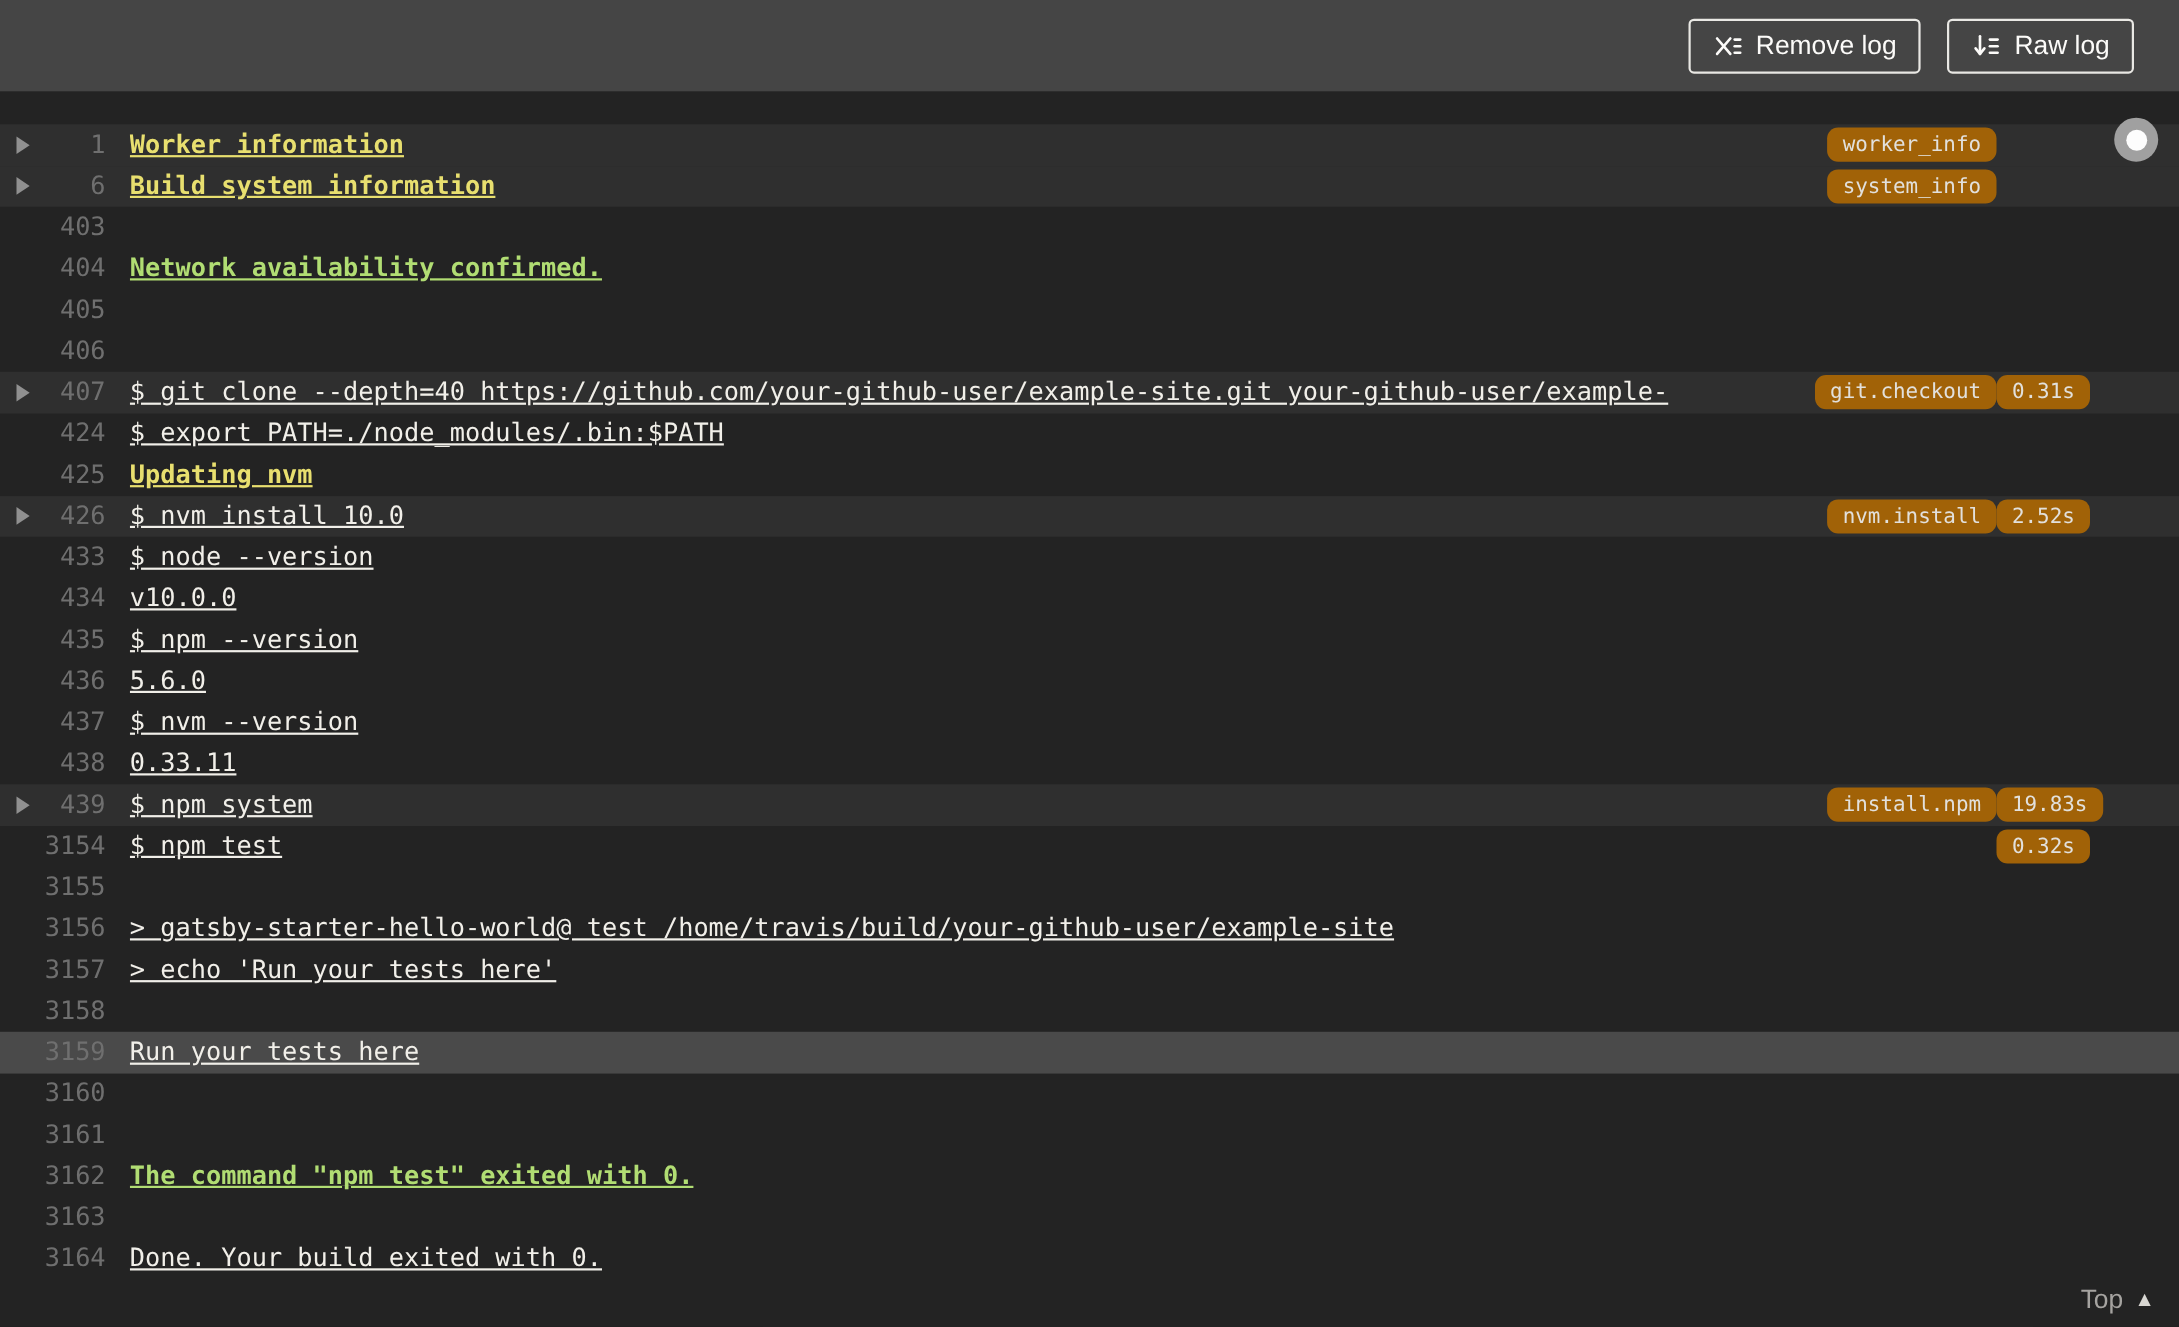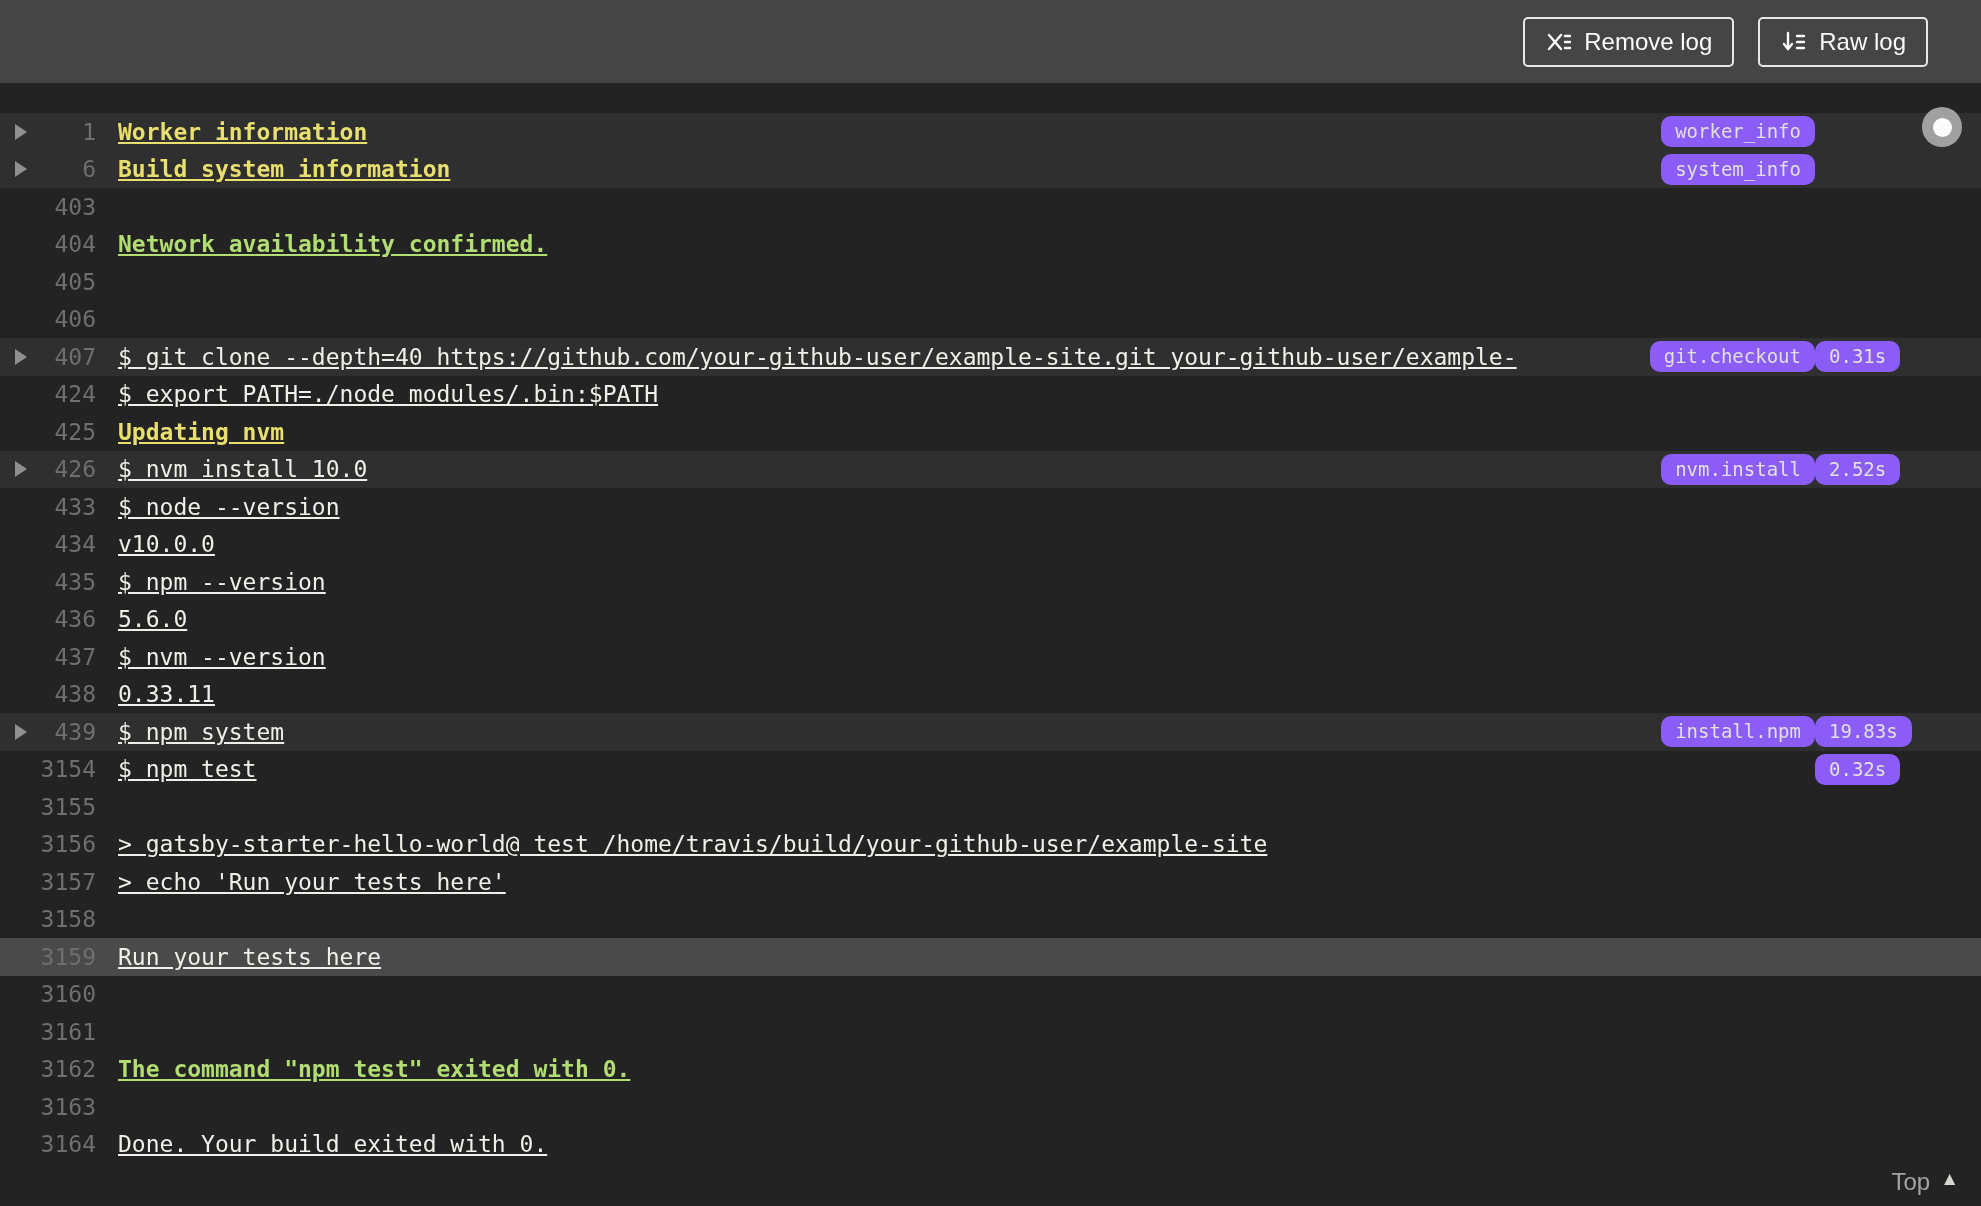--- a/index.html
+++ b/index.html
@@ -1,48 +1,48 @@
 <!DOCTYPE html>
 <html><head>
 <meta charset="utf-8">
 <style>
   html,body{margin:0;padding:0;background:#232323;}
   .page{position:relative;width:1981px;height:1206px;overflow:hidden;background:#232323;
         font-family:"DejaVu Sans Mono","Liberation Mono",monospace;}
   
   .topbar{position:absolute;top:0;left:0;width:100%;height:83px;background:#454545;
           display:flex;align-items:center;justify-content:flex-end;gap:24px;
-          padding-right:53px;box-sizing:border-box;}
+          padding-right:41px;box-sizing:border-box;}
   .btn{display:inline-flex;align-items:center;gap:12px;height:50px;padding:0 20px;
        background:transparent;border:2px solid #e9e8e4;border-radius:5px;
        color:#fcfbf9;font-family:"Liberation Sans",sans-serif;font-size:24px;cursor:pointer;}
   .btn svg{display:block;}
   
   .log{position:absolute;top:83px;left:0;width:100%;padding-top:30px;}
   .row{display:flex;align-items:center;height:37.5px;padding-right:20px;box-sizing:border-box;}
   .row.fold{background:#2f2f2f;}
   .row.highlight{background:#4a4a4a;}
   .arrow-cell{width:36px;flex:0 0 36px;display:flex;align-items:center;}
   .tri{width:0;height:0;border-top:8px solid transparent;border-bottom:8px solid transparent;
        border-left:12px solid #909090;margin-left:15px;}
   .num{width:60px;flex:0 0 60px;text-align:right;color:#6f6f6f;font-size:23px;}
   .txt{flex:1 1 auto;min-width:0;margin-left:22px;font-size:23px;color:#f1efe9;
        white-space:pre;overflow:hidden;text-decoration:underline;}
   .txt.yellow{color:#e8df6f;font-weight:bold;}
   .txt.green{color:#b1dd73;font-weight:bold;}
   .tags{flex:0 0 auto;display:flex;align-items:center;}
-  .pill{height:31px;line-height:31px;padding:0 14px;border-radius:10px;background:#8b5cf6;
+  .pill{height:31px;line-height:31px;padding:0 14px;border-radius:10px;background:#a16207;
         color:#e2e0dc;font-size:19px;white-space:nowrap;}
   .dur-slot{width:146px;flex:0 0 146px;display:flex;justify-content:flex-start;}
   
   .scroll-dot{position:absolute;top:107px;right:19px;width:40px;height:40px;border-radius:50%;
               background:#a0a0a0;display:flex;align-items:center;justify-content:center;cursor:pointer;}
   .scroll-dot .inner{width:19px;height:19px;border-radius:50%;background:#fdfdfd;}
   
-  .top-link{position:absolute;right:22px;bottom:10px;display:flex;align-items:flex-start;gap:10px;
+  .top-link{position:absolute;right:22px;bottom:10px;display:flex;align-items:center;gap:10px;
             font-family:"Liberation Sans",sans-serif;font-size:24px;color:#a5a3a0;cursor:pointer;}
   .top-link .caret{color:#d8d6d2;font-size:19px;}
 </style>
 </head>
 <body>
 
 <div class="page">
 
   <div class="topbar">
     <button class="btn">

